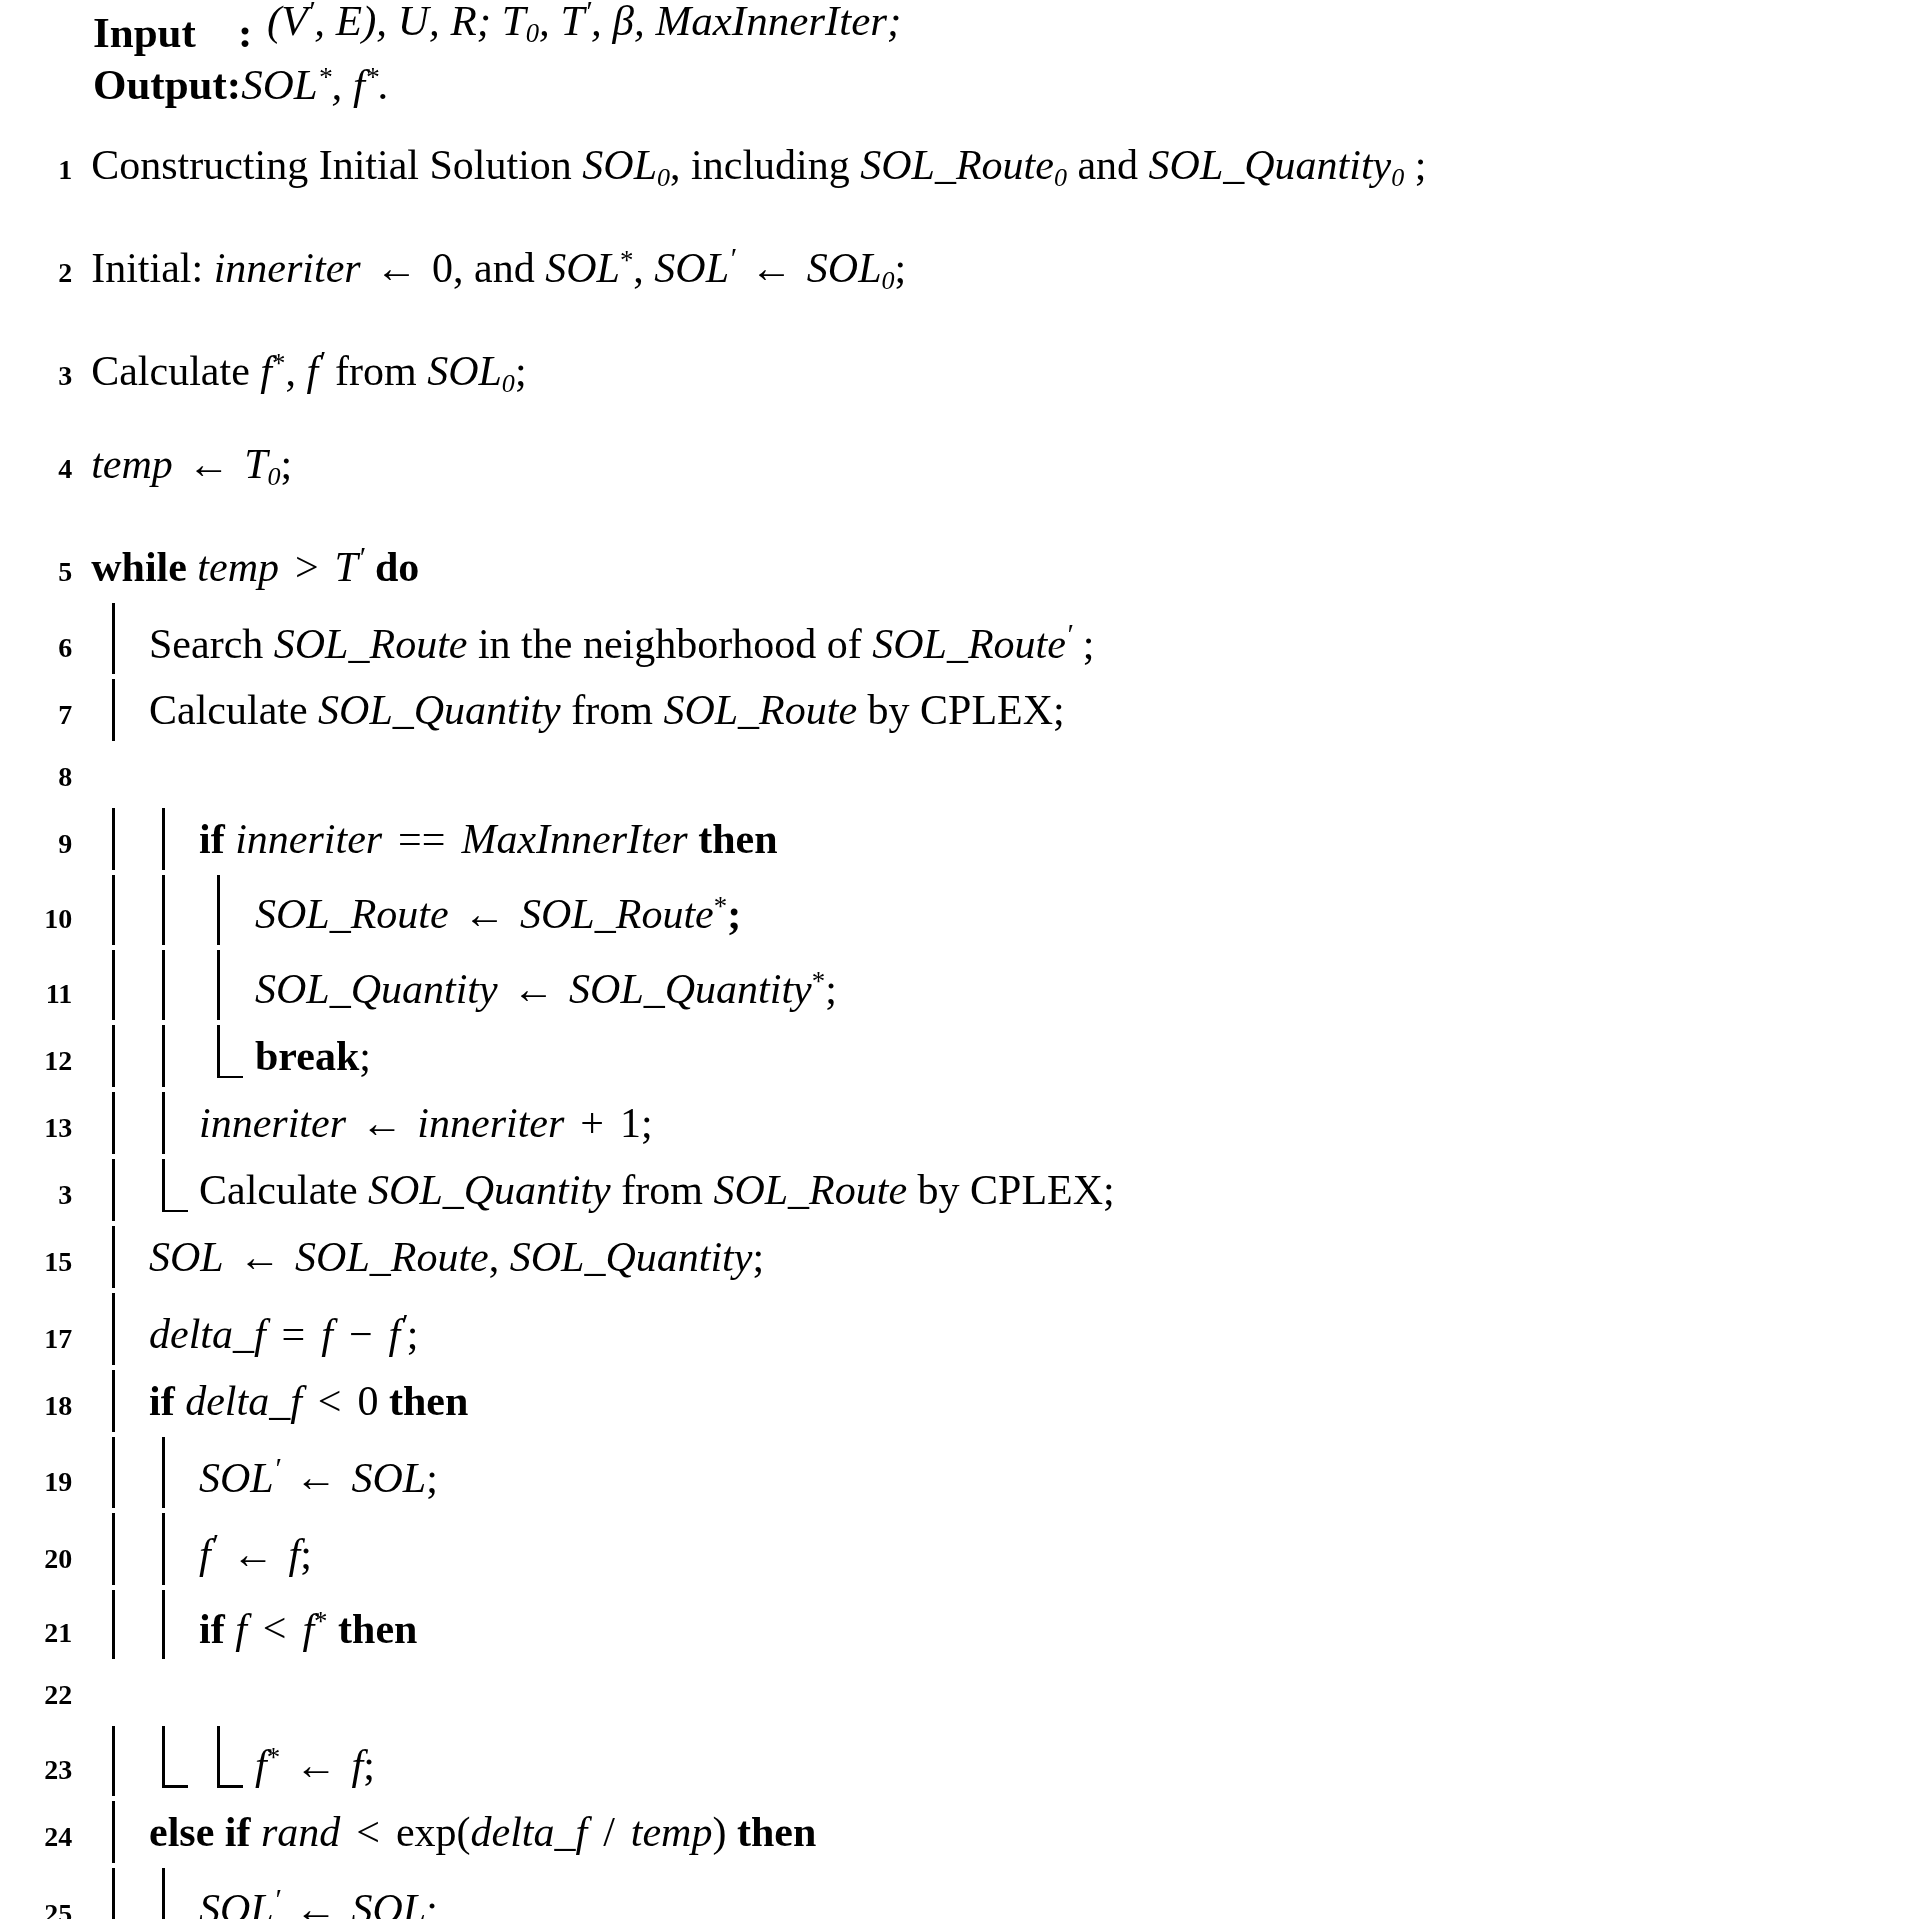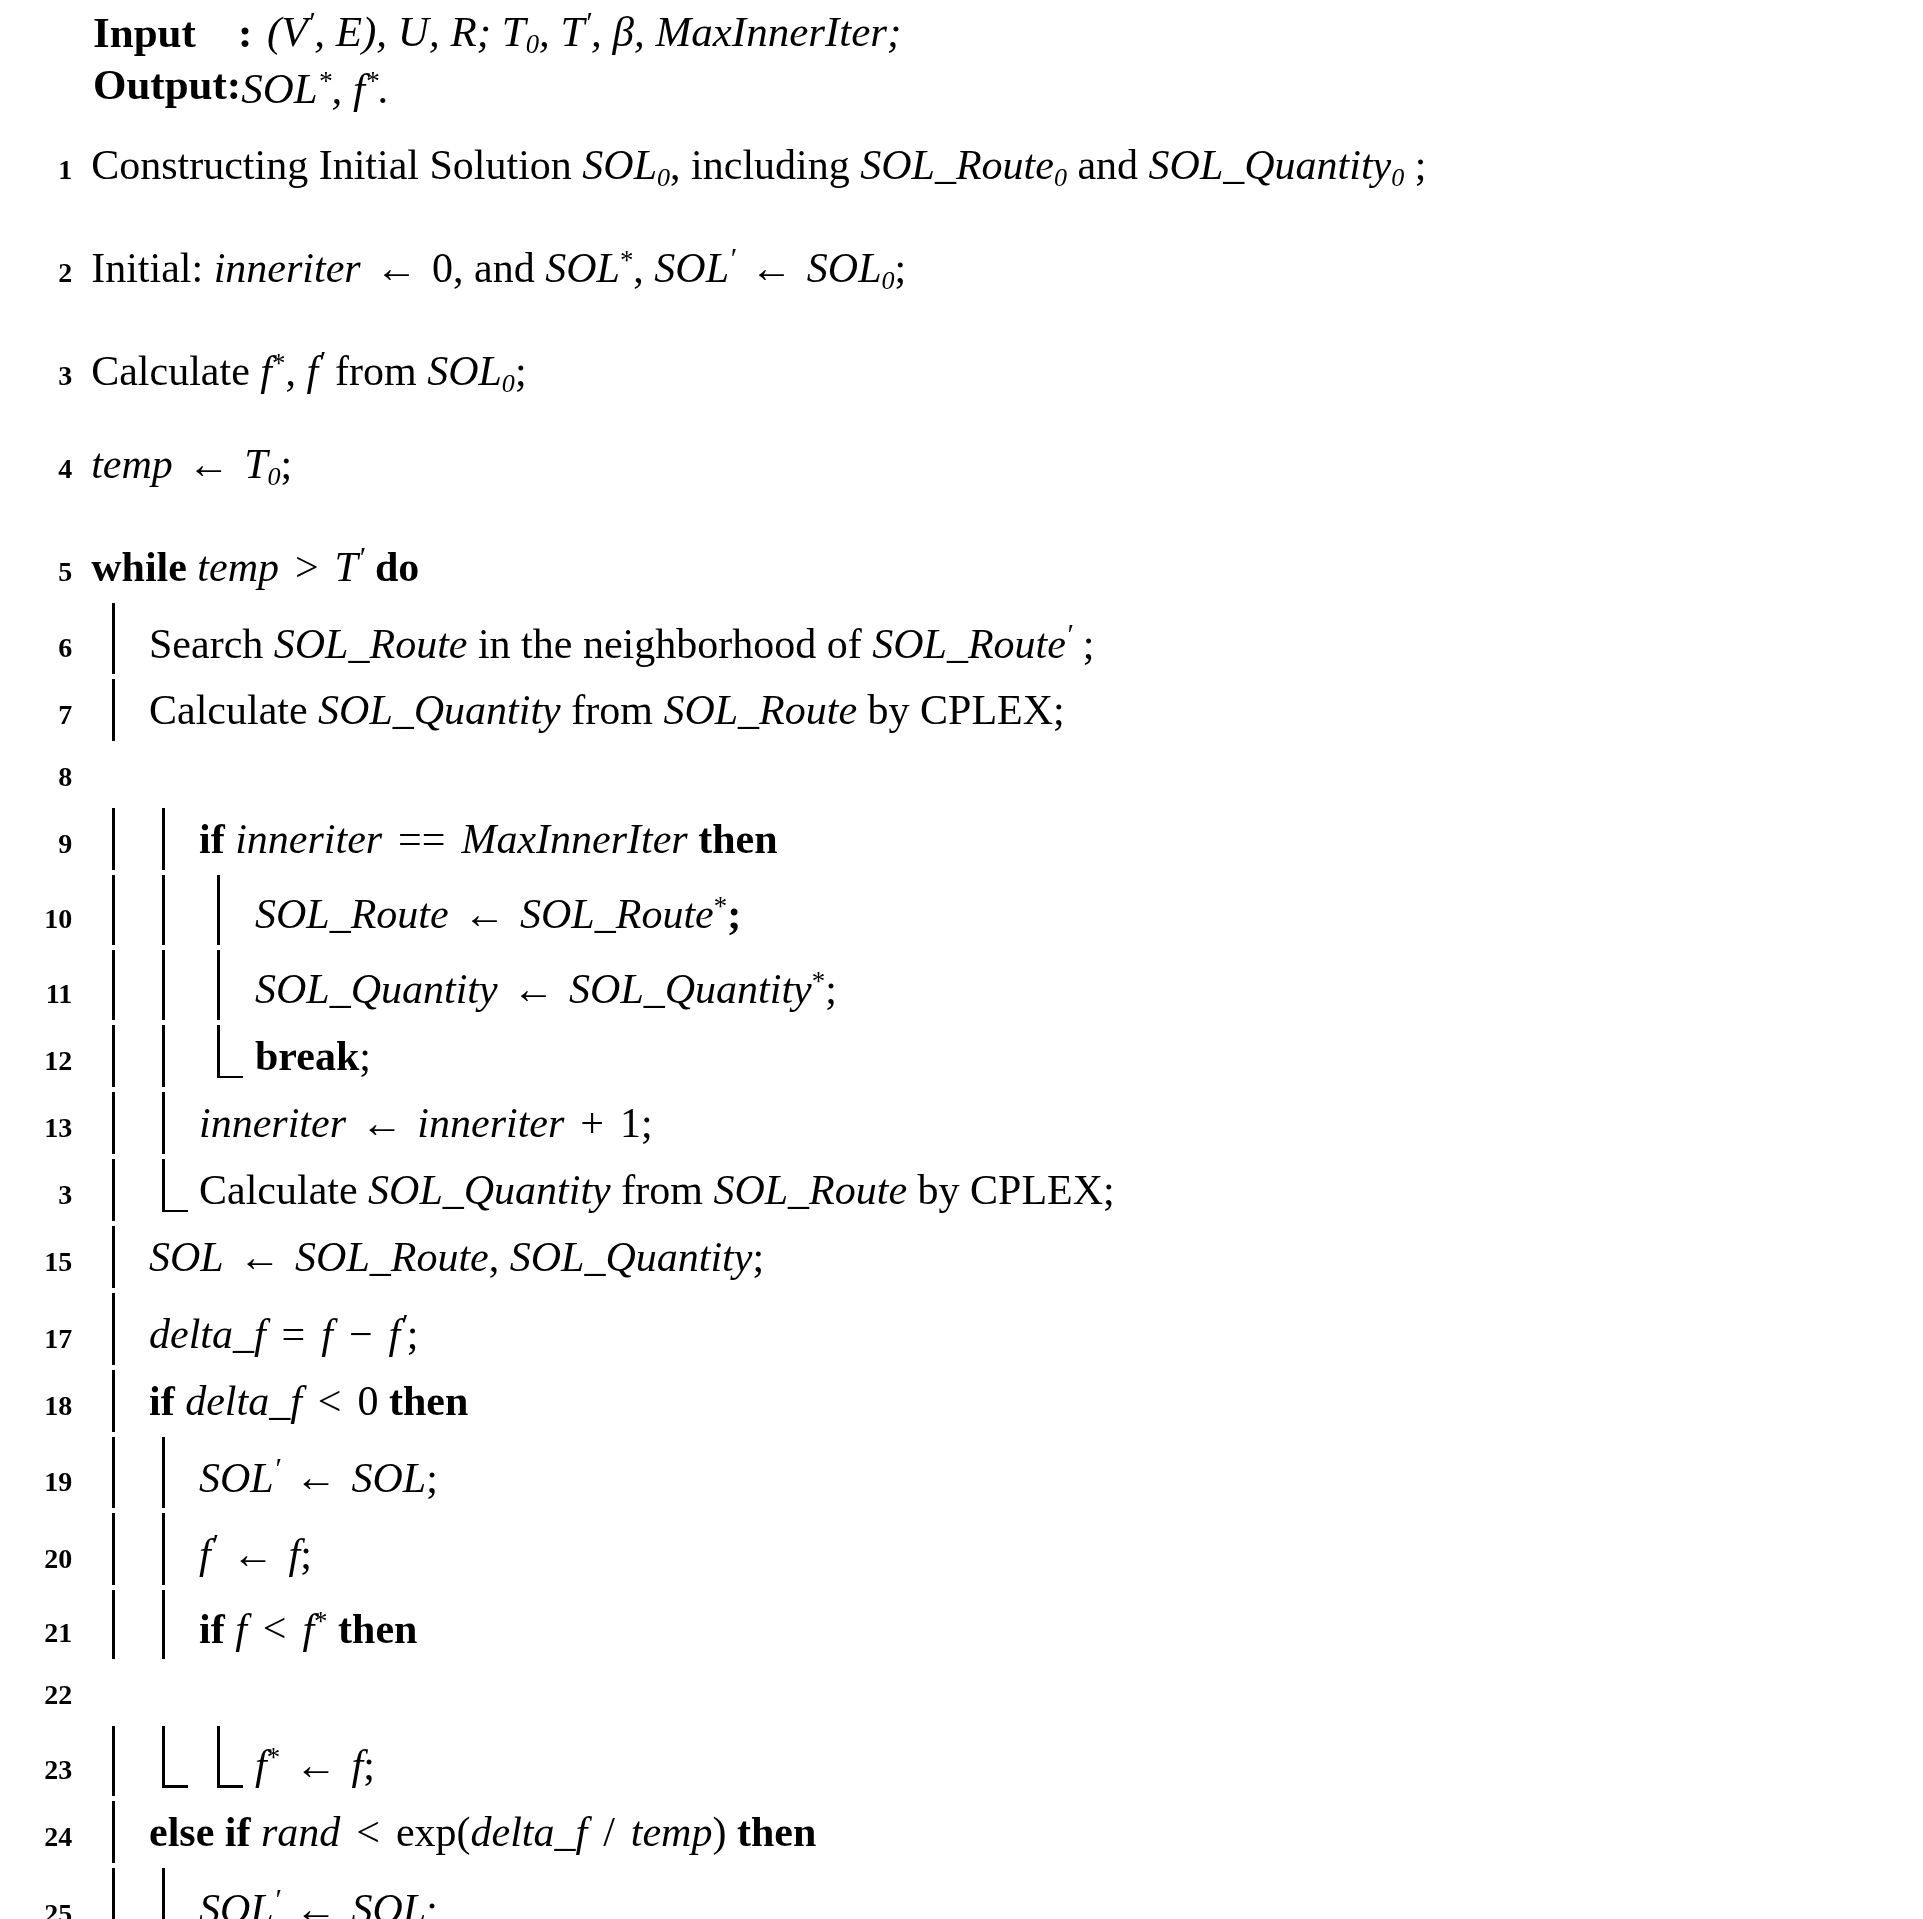--- a/index.html
+++ b/index.html
@@ -22,21 +22,21 @@
     box-sizing: border-box;
   }
 
   
   .header {
     padding-left: 93px;
     margin-bottom: 5.2px;
   }
   .hrow {
     display: flex;
-    align-items: center;
+    align-items: flex-end;
     height: 52px;
     font-size: 43px;
     line-height: 52px;
     white-space: nowrap;
     font-family: Liberation Serif, serif;
   }
   .hkey {
     font-weight: bold;
     min-width: 145px;
     display: inline-block;

